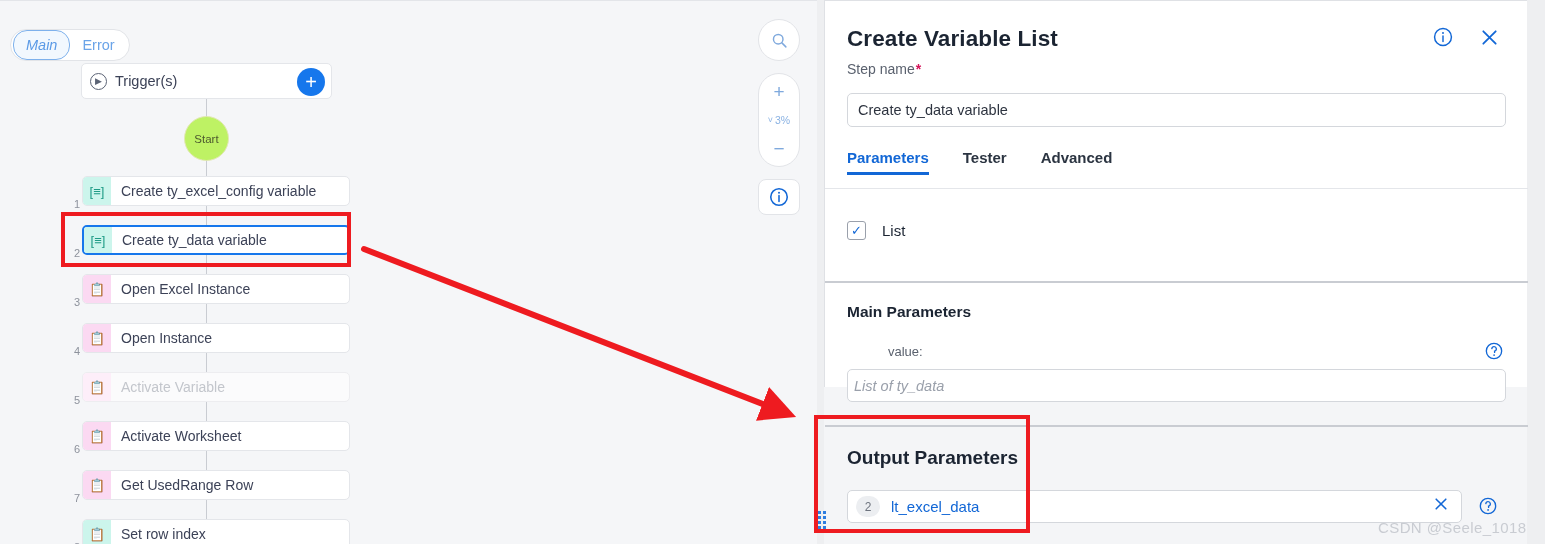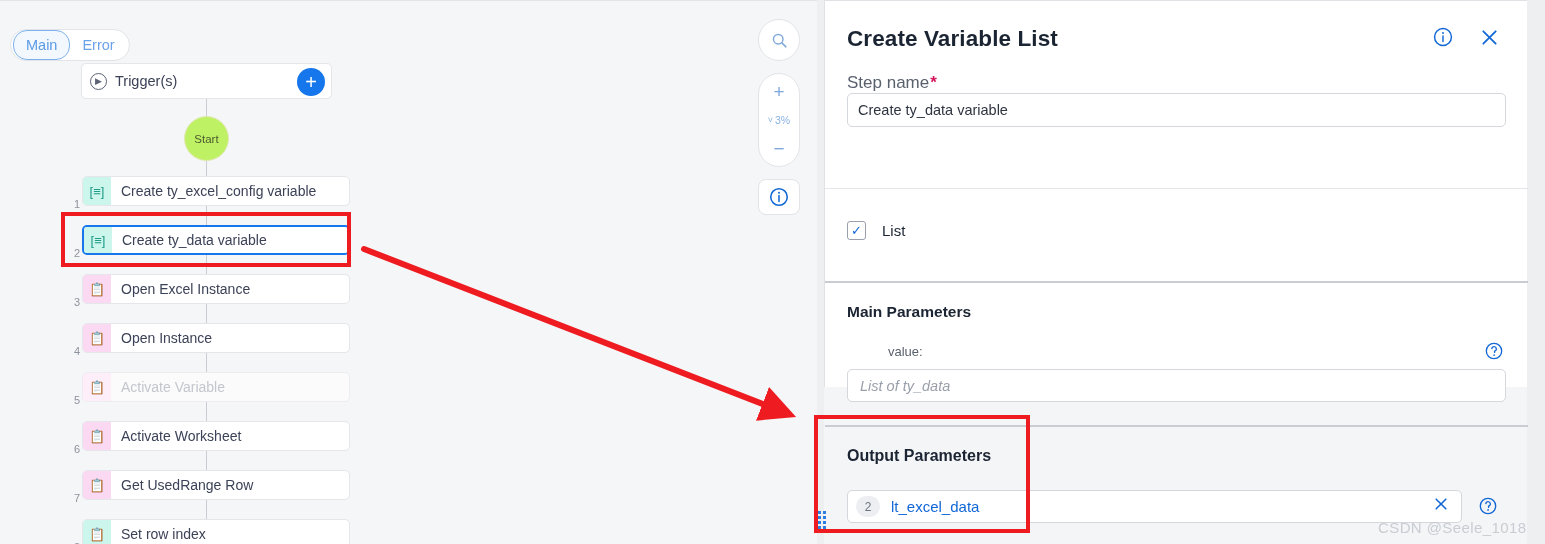--- a/index.html
+++ b/index.html
@@ -32,20 +32,21 @@
   .flow-tab{
     font-size:14.5px; color:#6ba4e8;
     padding:4px 12px; border-radius:14px;
     line-height:20px;
     white-space:nowrap;
   }
   .flow-tab.active{
     border:1px solid #7eb1ec;
     background:#f2f8fe;
     color:#5b9ae6;
+    font-style:italic;
   }
 
   
   #flow-spine{
     position:absolute; left:206px; top:96px; width:1px; height:448px;
     background:#c9ccd2;
   }
 
   #trigger-card{
     position:absolute; left:81px; top:62px; width:251px; height:36px;
@@ -162,22 +163,22 @@
 
   #panel-header{
     position:absolute; left:0; top:12px; width:100%; height:52px;
     display:flex; align-items:center; padding:0 28px 0 22px;
   }
   #panel-title{ font-size:22.5px; font-weight:bold; color:#1b2432; letter-spacing:.1px; }
   #panel-header-actions{ margin-left:auto; display:flex; align-items:center; gap:26px; }
   .hdr-ic{ cursor:pointer; }
 
   #step-name-label{
-    position:absolute; left:22px; top:72px;
-    font-size:17px; color:#5a616e;
+    position:absolute; left:22px; top:60px;
+    font-size:14px; color:#5a616e;
   }
   #step-name-label .req{ color:#d4145a; font-weight:bold; margin-left:1px; }
   #step-name-input{
     position:absolute; left:22px; top:92px; width:659px; height:34px;
     border:1px solid #d4d7dc; border-radius:5px;
     font-size:14.5px; color:#2e3440;
     padding:0 10px; outline:none;
     font-family:"Liberation Sans", sans-serif;
     background:#fff;
   }
@@ -220,33 +221,33 @@
     font-size:15.5px; font-weight:bold; color:#1b2432;
   }
   #value-label{
     position:absolute; left:22px; top:343px;
     font-size:13px; color:#5a616e;margin-left:41px;
   }
   #value-help-icon{ position:absolute; left:659px; top:340px; cursor:pointer; }
   #value-input{
     position:absolute; left:22px; top:368px; width:659px; height:33px;
     border:1px solid #d4d7dc; border-radius:5px;
-    font-size:14.5px; padding:0 12px; outline:none;
+    font-size:14.5px; padding:0 6px; outline:none;
     font-family:"Liberation Sans", sans-serif;
     background:#fff; color:#2e3440;
   }
   #value-input::placeholder{ color:#9aa0ab; font-style:italic; }
 
   #sec-rule-2{
     position:absolute; left:0; top:424px; width:703px; height:2px;
     background:#c9ccd2;
   }
   #output-params-title{
     position:absolute; left:22px; top:446px;
-    font-size:16px; font-weight:bold; color:#1b2432;
+    font-size:19px; font-weight:bold; color:#1b2432;
   }
   #output-row{
     position:absolute; left:22px; top:489px; width:615px; height:33px;
     border:1px solid #d4d7dc; border-radius:5px;
     display:flex; align-items:center; padding:0 8px;
     background:#fff;
   }
   #output-badge{
     width:24px;height:21px;border-radius:11px;background:#eceef1;
     display:flex;align-items:center;justify-content:center;
@@ -421,20 +422,25 @@
         </svg>
       </span>
     </div>
   </div>
 
   <div id="step-name-label">
     <span>Step name</span><span class="req">*</span>
   </div>
   <input id="step-name-input" value="Create ty_data variable" style="">
 
+  <div id="panel-tabs">
+    <div class="ptab active">Parameters</div>
+    <div class="ptab">Tester</div>
+    <div class="ptab">Advanced</div>
+  </div>
   <div id="panel-tabs-rule"></div>
 
   <div id="list-checkbox-row">
     <span class="chk">✓</span>
     <span class="lbl">List</span>
   </div>
 
   <div id="sec-rule-1"></div>
 
   <div id="input-params-title">Main Parameters</div>

